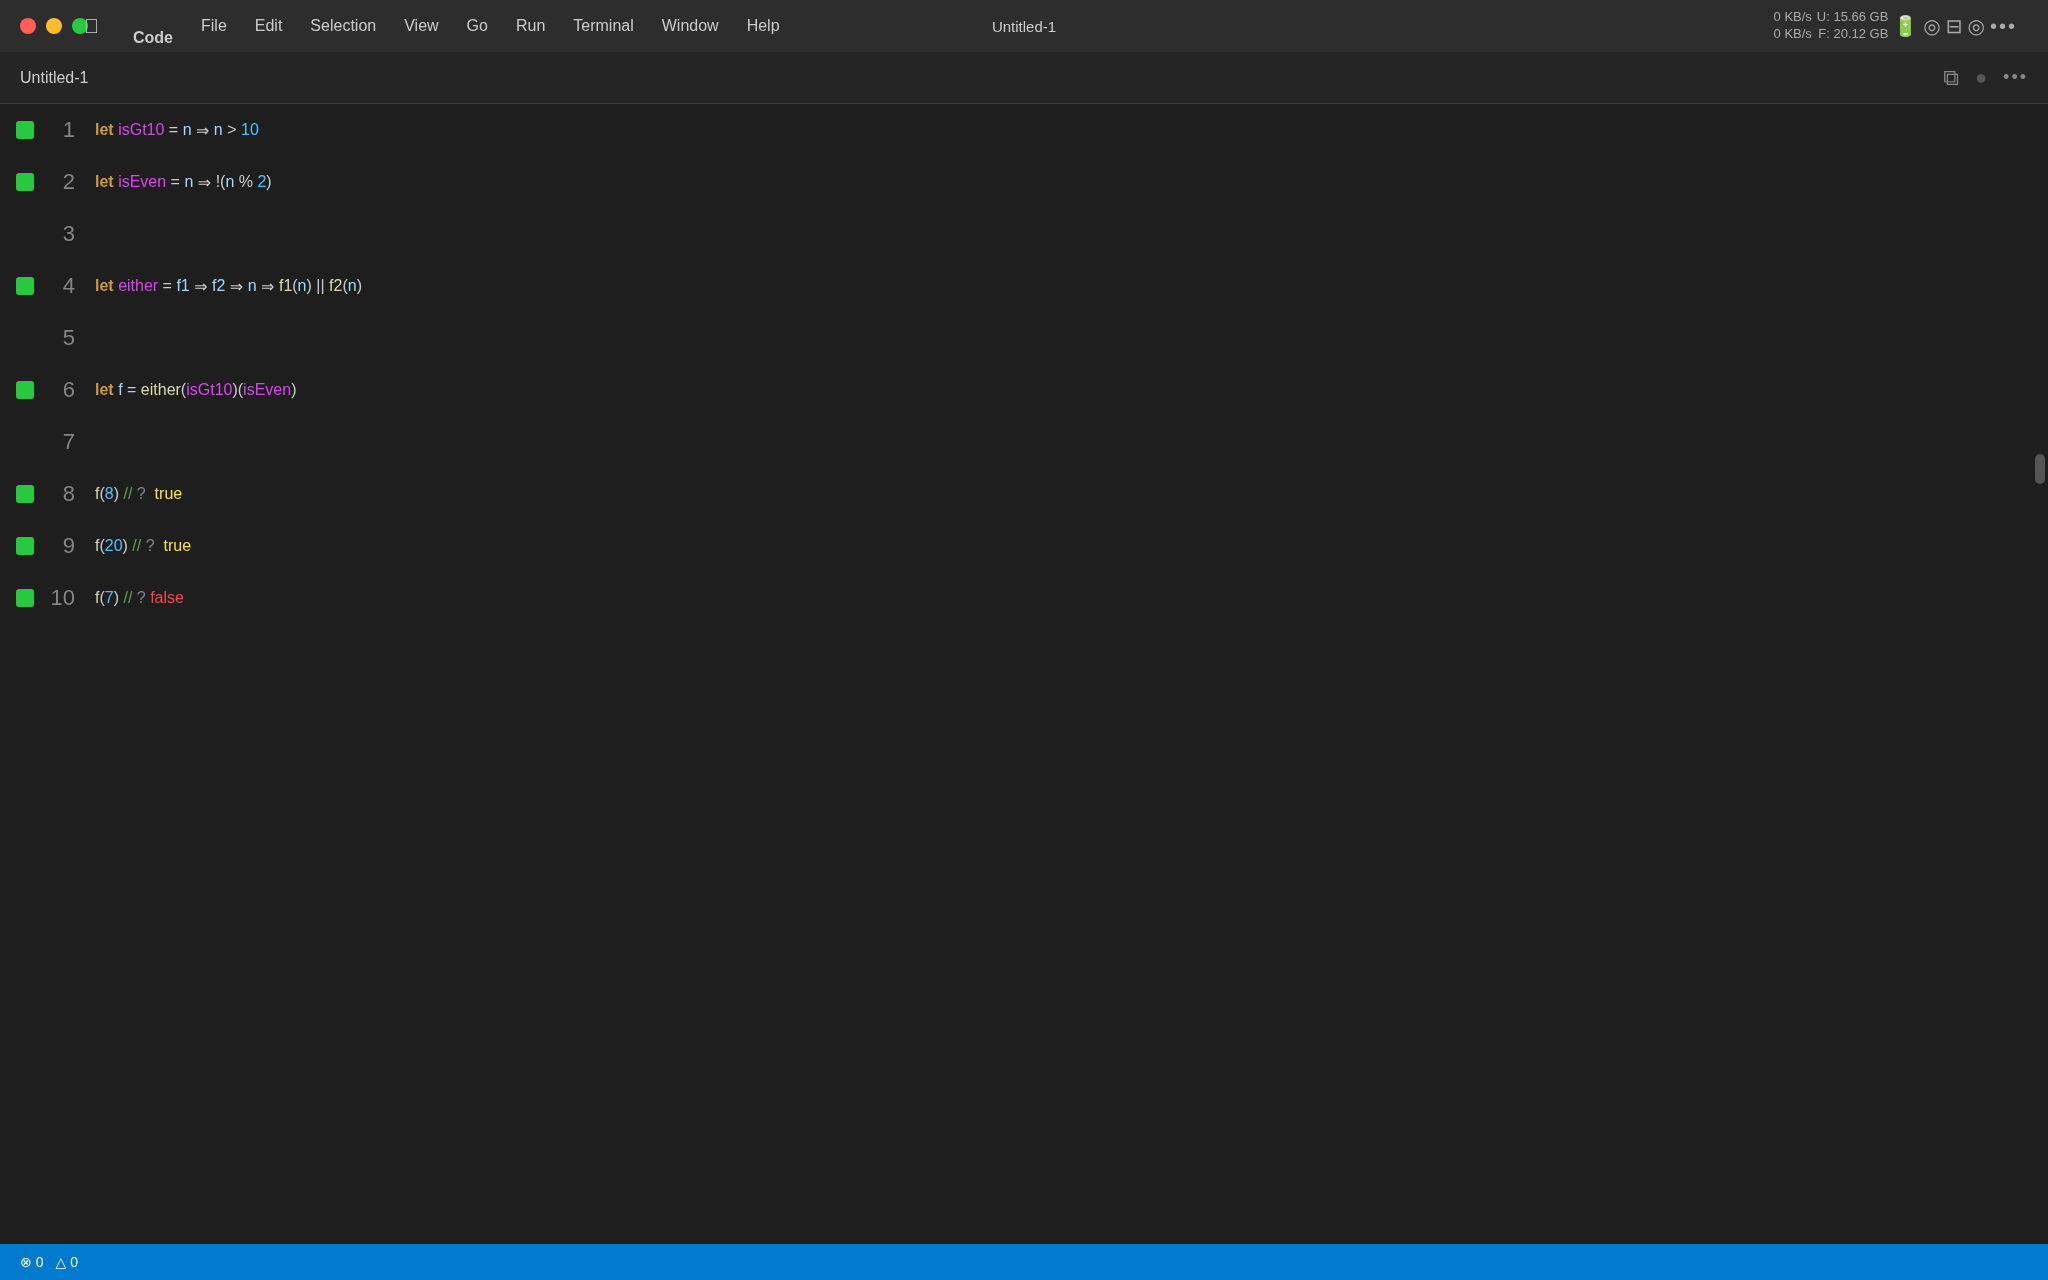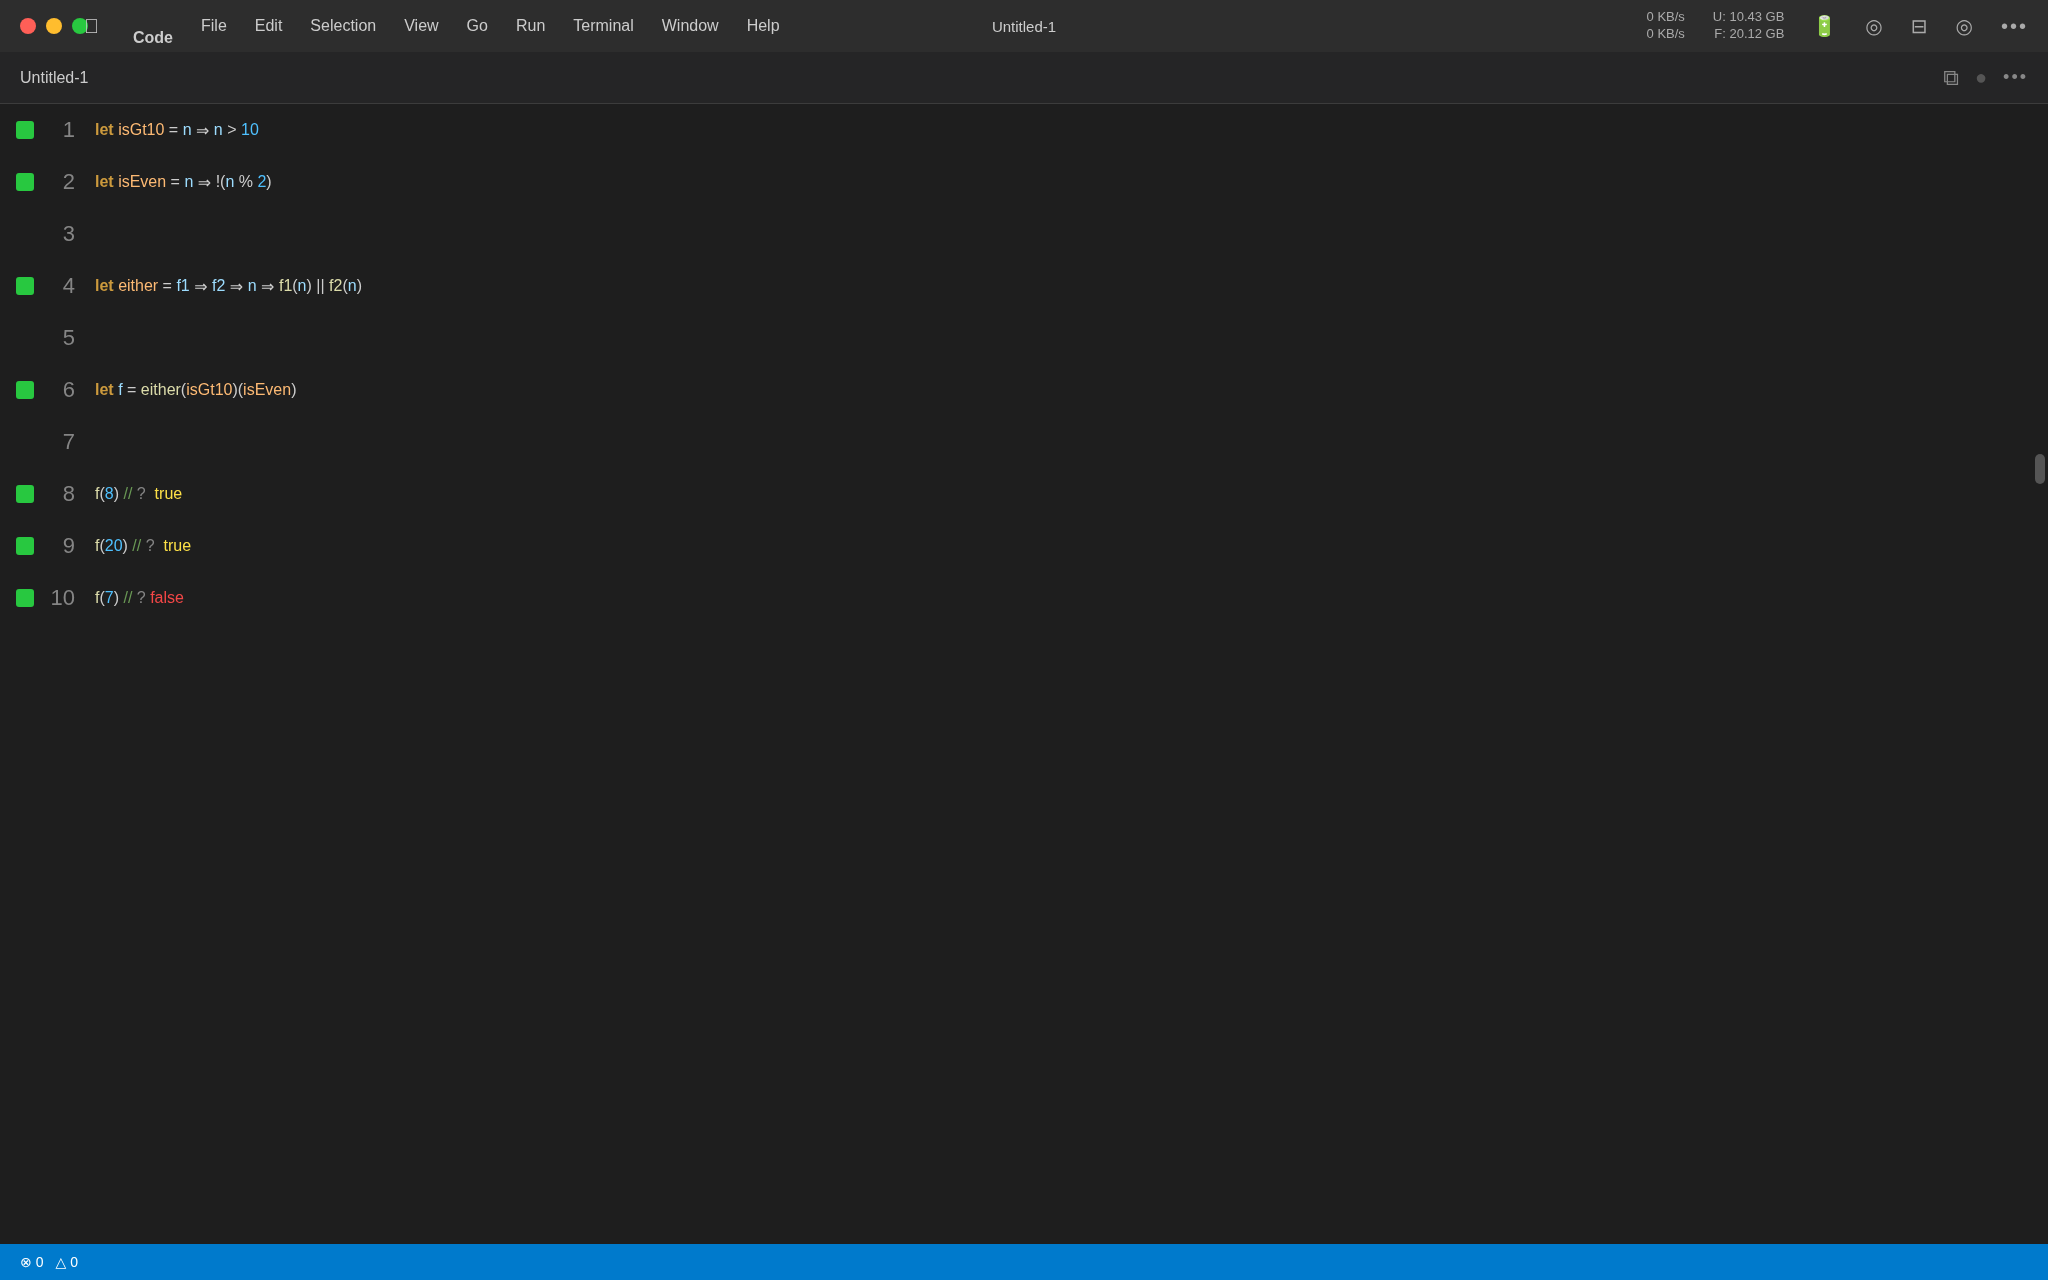--- a/index.html
+++ b/index.html
@@ -61,24 +61,24 @@
     .window-title {
       position: absolute;
       left: 50%;
       transform: translateX(-50%);
       color: #cccccc;
       font-size: 15px;
     }
 
     .menu-right {
       position: absolute;
-      right: 20px;
-      display: flex;
-      align-items: center;
-      gap: 28px;
+      right: 31px;
+      display: flex;
+      align-items: center;
+      gap: 5px;
       color: #aaaaaa;
       font-size: 13px;
     }
 
     .network-stats {
       text-align: right;
       line-height: 1.3;
     }
 
     
@@ -149,21 +149,21 @@
     }
 
     .code-content {
       flex: 1;
       display: flex;
       align-items: flex-start;
     }
 
     
     .kw { color: #cc9a3d; font-weight: bold; } 
-    .id { color: #fdba74; } 
+    .id { color: #d946ef; } 
     .op { color: #cccccc; } 
     .param { color: #9cdcfe; } 
     .arrow { color: #cccccc; } 
     .num { color: #4fc1ff; } 
     .fn { color: #dcdcaa; } 
     .punc { color: #cccccc; } 
     .comment { color: #6a9955; } 
     .qmark { color: #858585; } 
     .bool-true { color: #fde047; }
     .bool-false { color: #f44747; }
@@ -246,21 +246,21 @@
   </div>
 
   <div class="window-title">Untitled-1</div>
 
   <div class="menu-right">
     <div class="network-stats">
       <div>0 KB/s</div>
       <div>0 KB/s</div>
     </div>
     <div class="network-stats">
-      <div><span>U:</span> <span>10.43 GB</span></div>
+      <div><span>U:</span> <span>15.66 GB</span></div>
       <div><span>F:</span> <span>20.12 GB</span></div>
     </div>
 
     <span style="font-size:20px;">🔋</span>
     <span style="font-size:20px;">◎</span>
     <span style="font-size:20px;">⊟</span>
     <span style="font-size:20px;">◎</span>
     <span style="font-size:20px; letter-spacing:2px;">•••</span>
   </div>
 </div>

